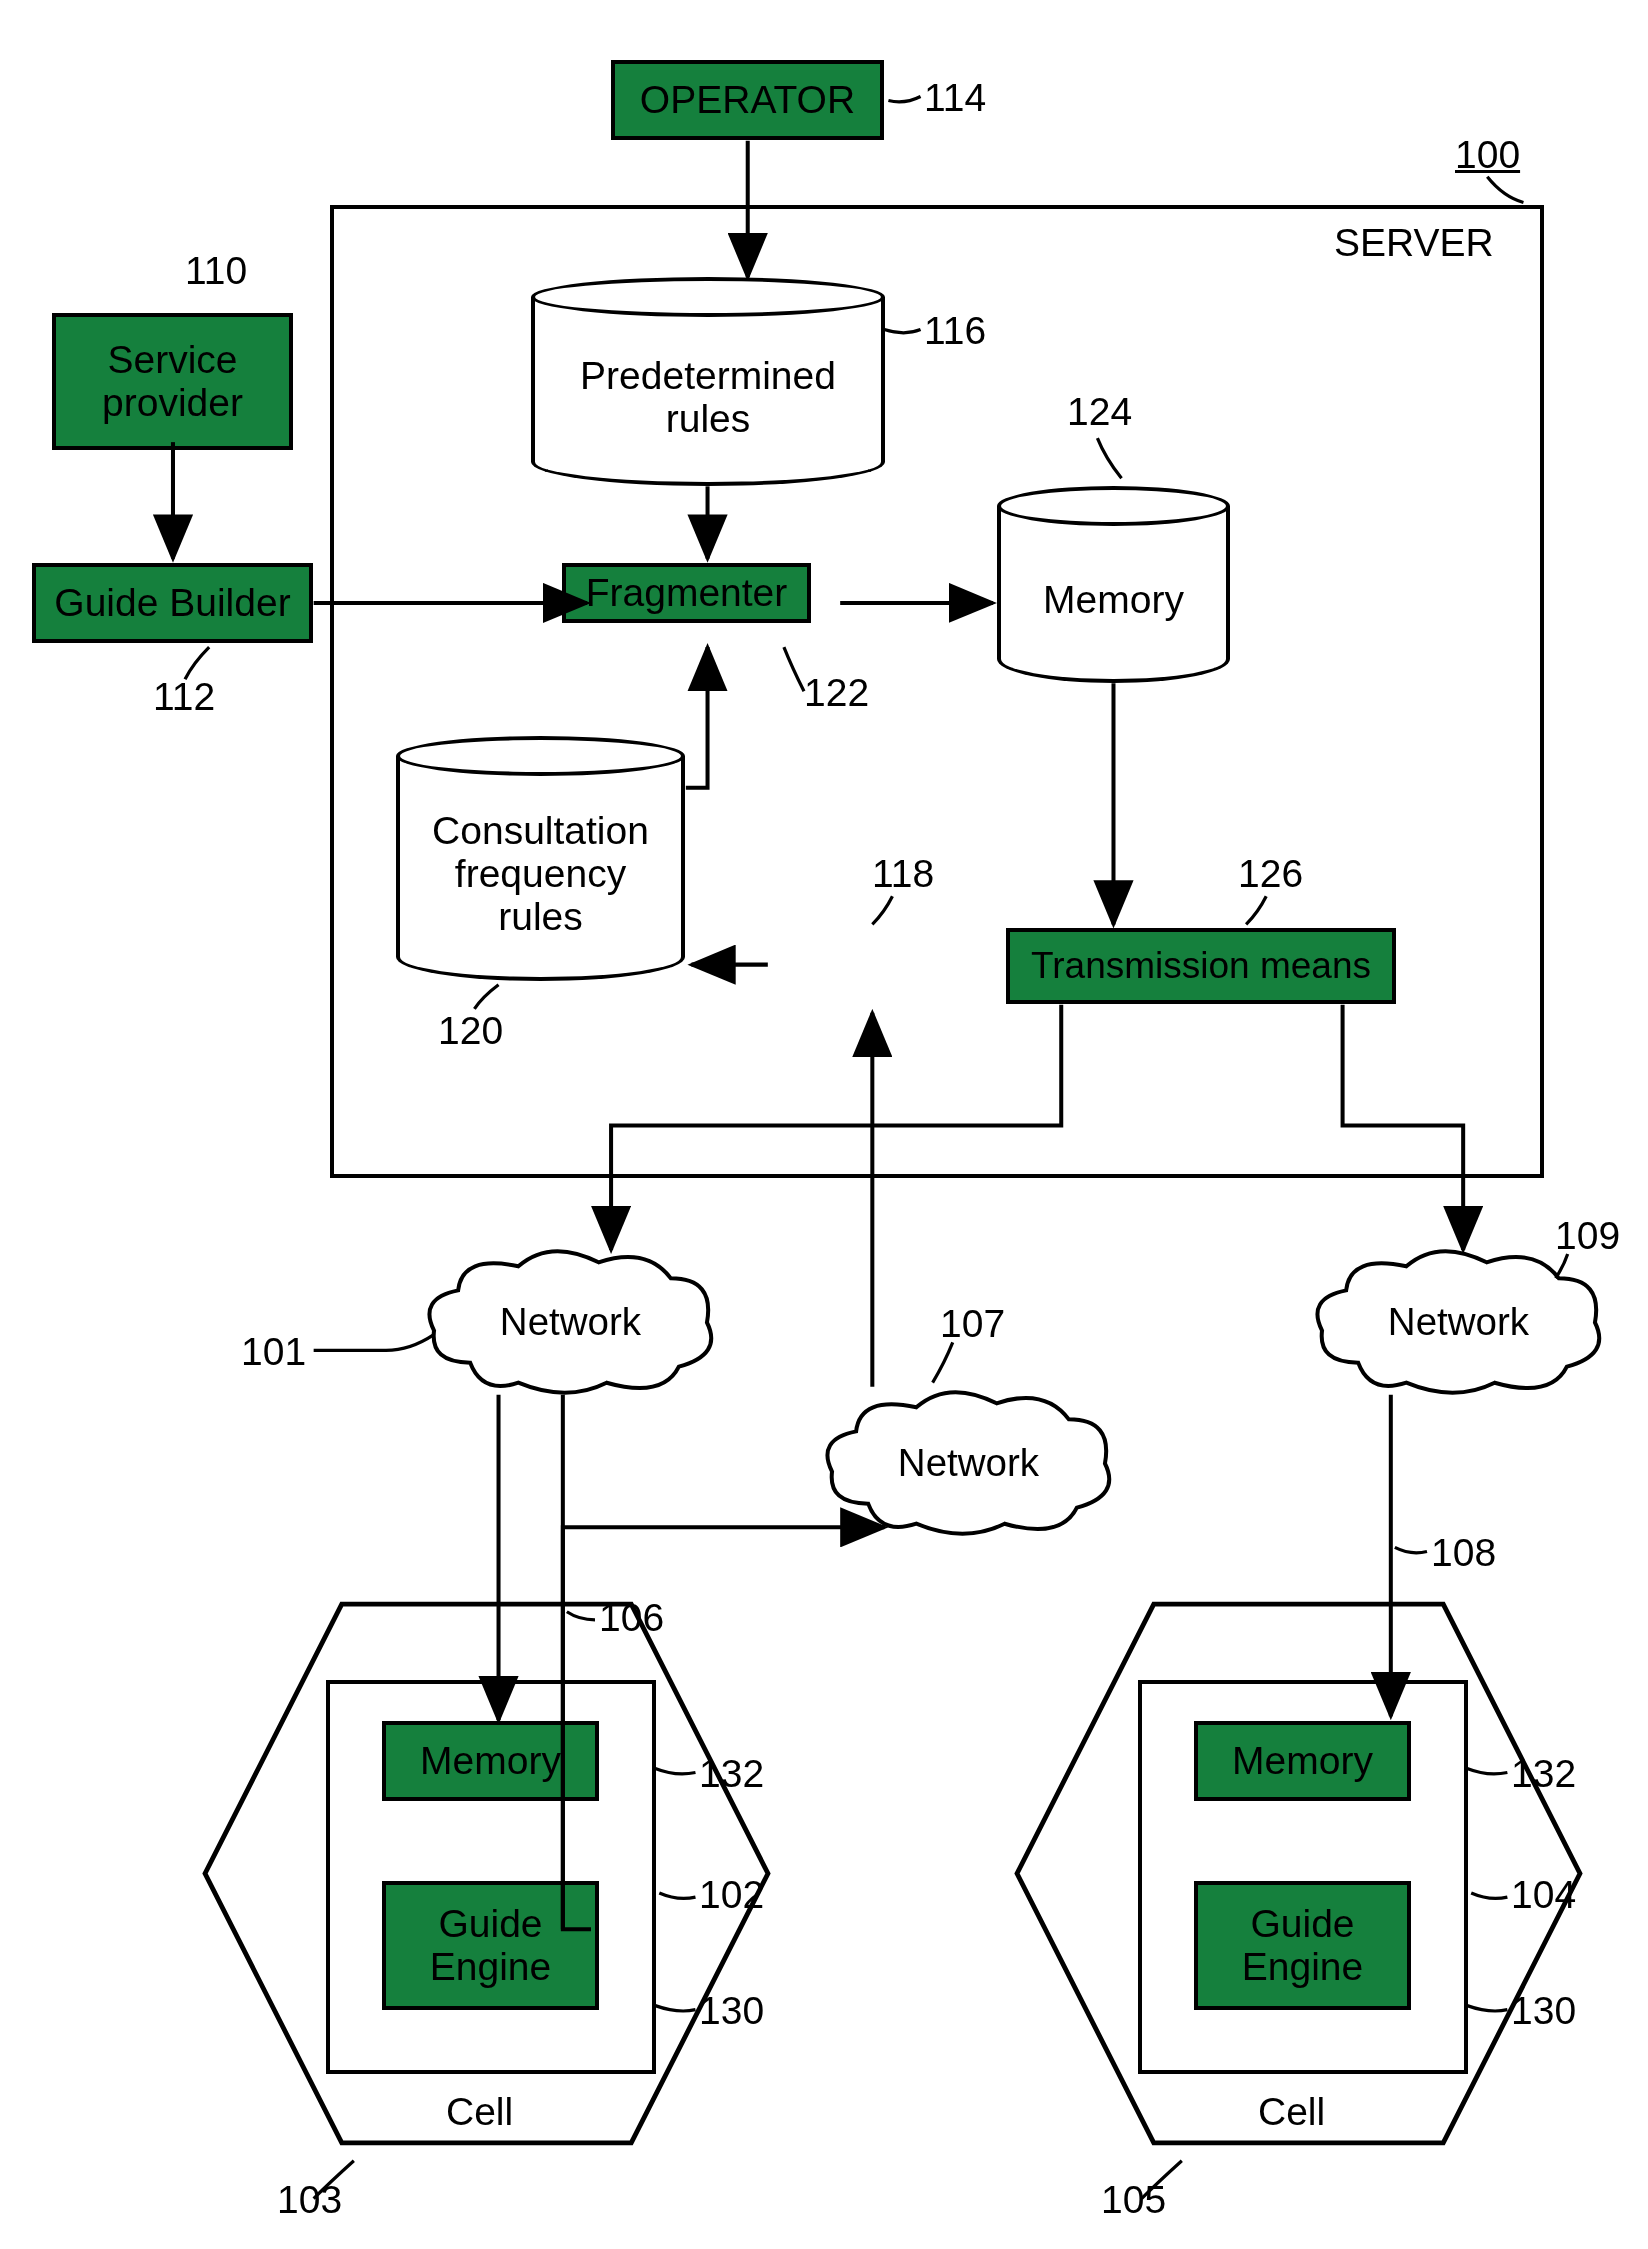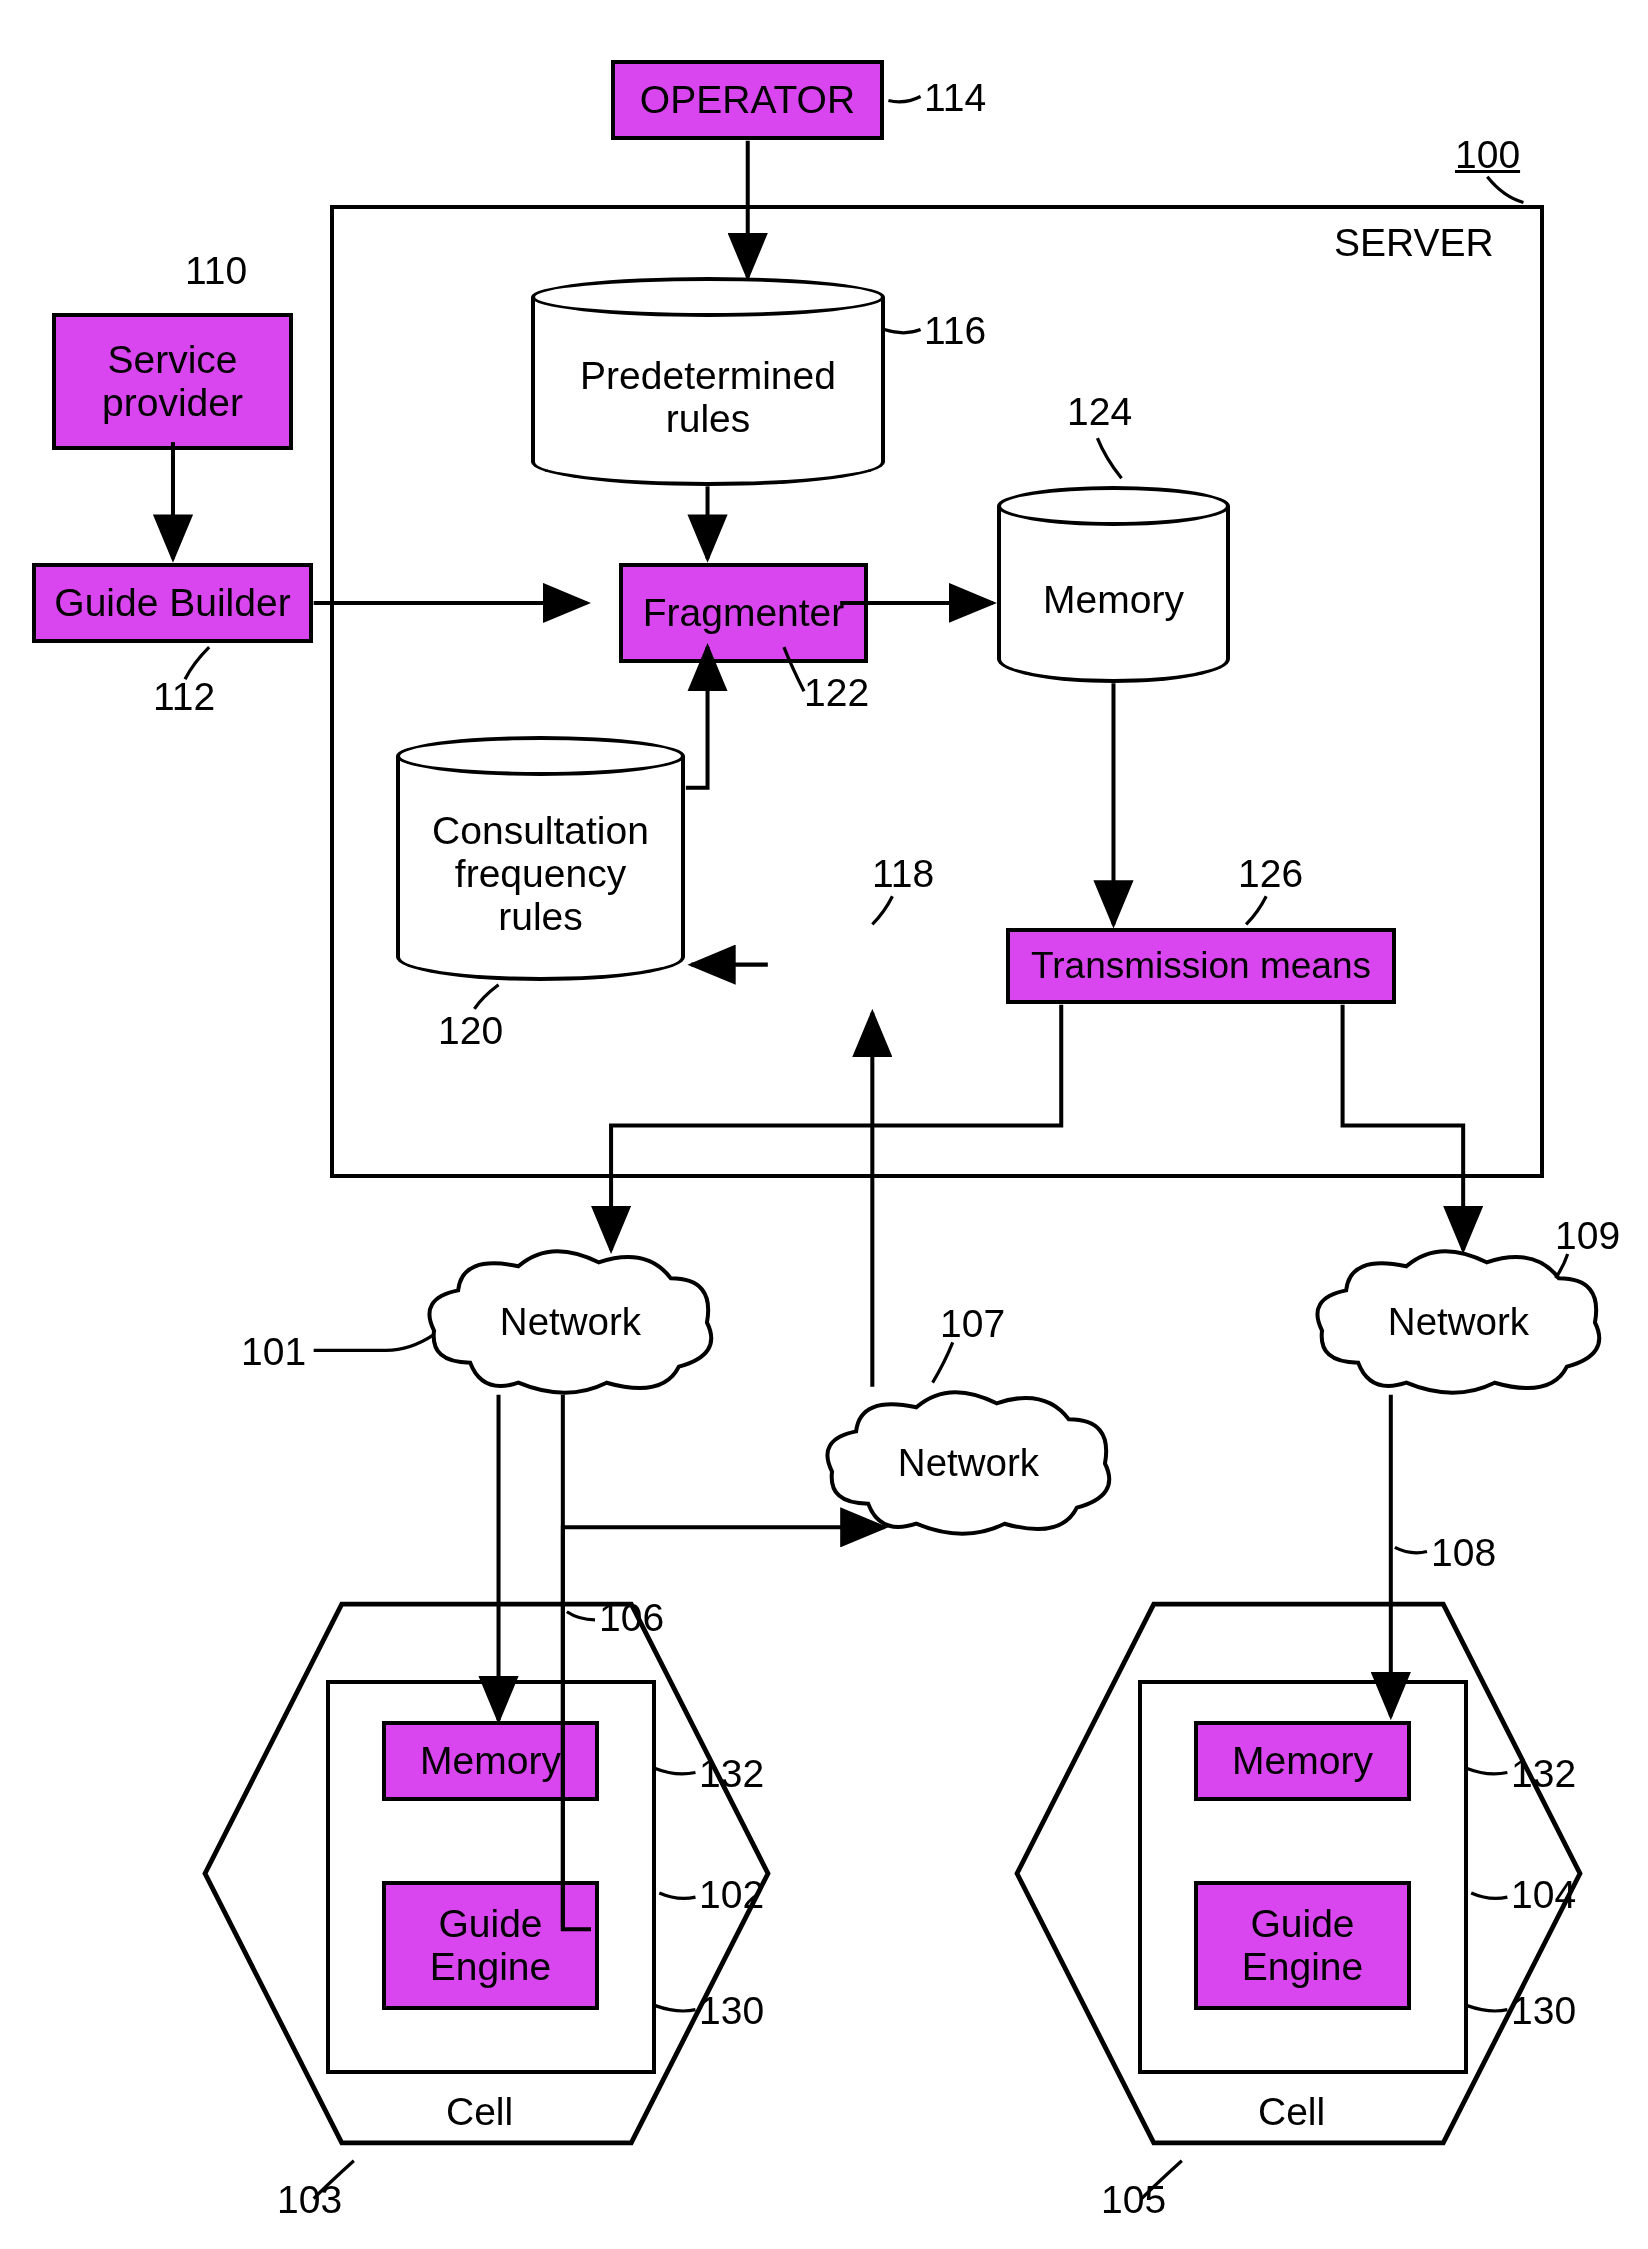--- a/index.html
+++ b/index.html
@@ -10,21 +10,21 @@
     background: #fff;
   }
   .canvas {
     position: relative;
     width: 1649px;
     height: 2250px;
   }
   .box {
     position: absolute;
     border: 4px solid #000;
-    background: #d946ef;
+    background: #15803d;
     display: flex;
     align-items: center;
     justify-content: center;
     text-align: center;
     font-size: 39px;
     line-height: 1.1;
   }
   .label {
     position: absolute;
     font-size: 39px;
@@ -125,21 +125,21 @@
   <div class="label" style="left:924px; top:309px;">116</div>
 
   <div class="cylinder" style="left:997px; top:486px; width:233px; height:197px;">
     <div class="top"></div>
     <div class="body">
       <span>Memory</span>
     </div>
   </div>
   <div class="label" style="left:1067px; top:390px;">124</div>
 
-  <div class="box" style="left:619px; top:563px; width:249px; height:100px;">
+  <div class="box" style="left:562px; top:563px; width:249px; height:60px;">
     <span>Fragmenter</span>
   </div>
   <div class="label" style="left:804px; top:671px;">122</div>
 
   <div class="cylinder" style="left:396px; top:736px; width:289px; height:245px;">
     <div class="top"></div>
     <div class="body">
       <span style="white-space:pre-line;">Consultation
 frequency
 rules</span>

